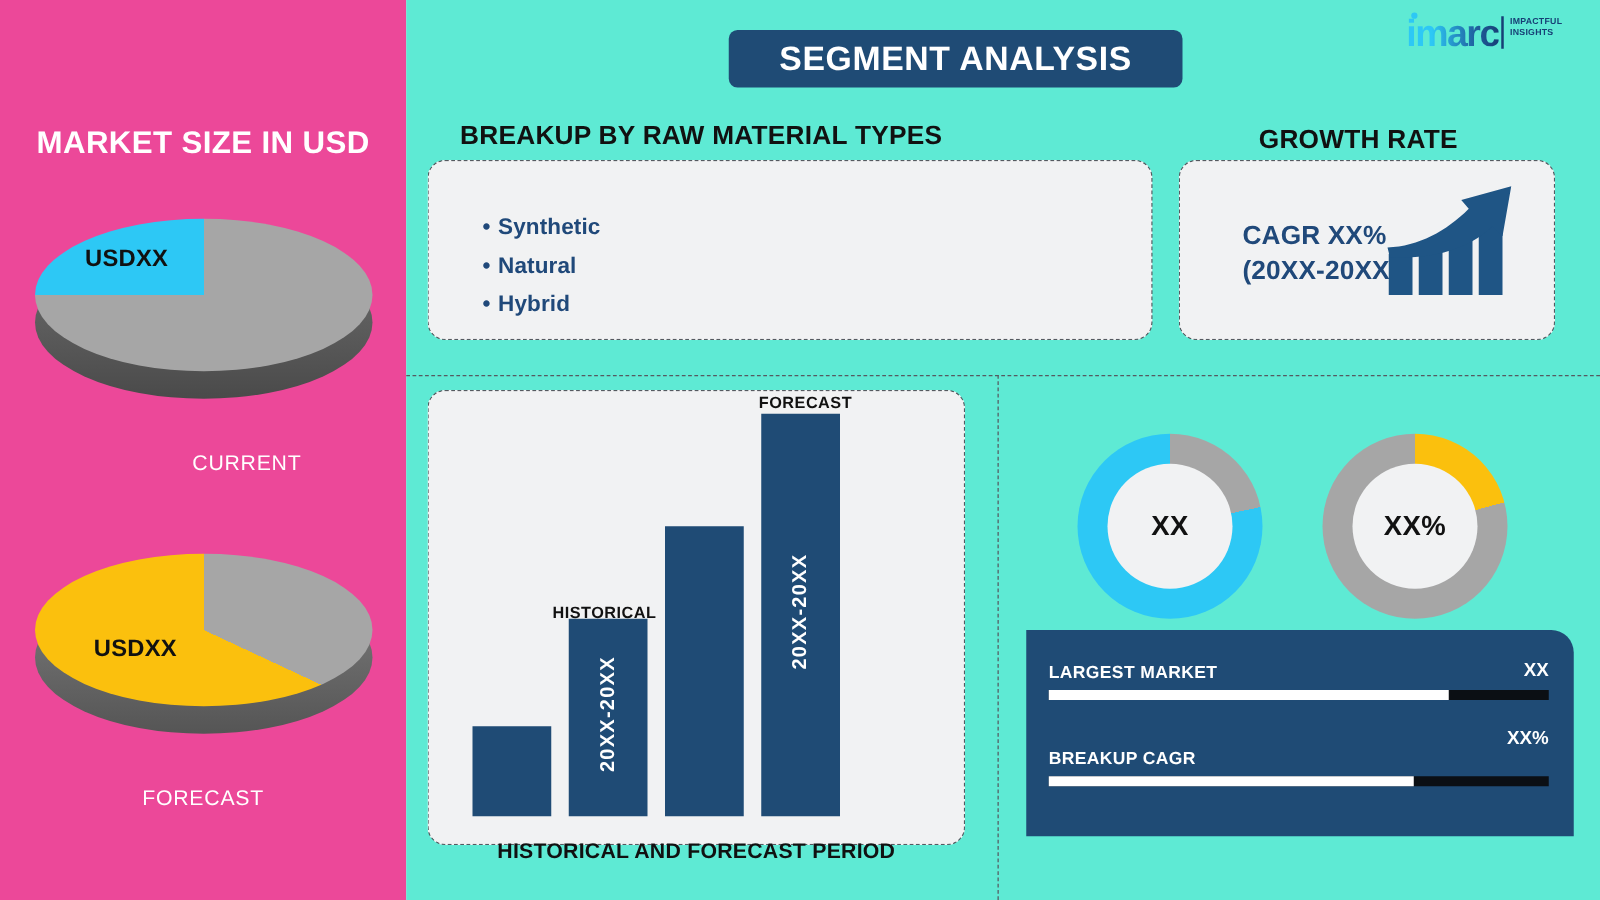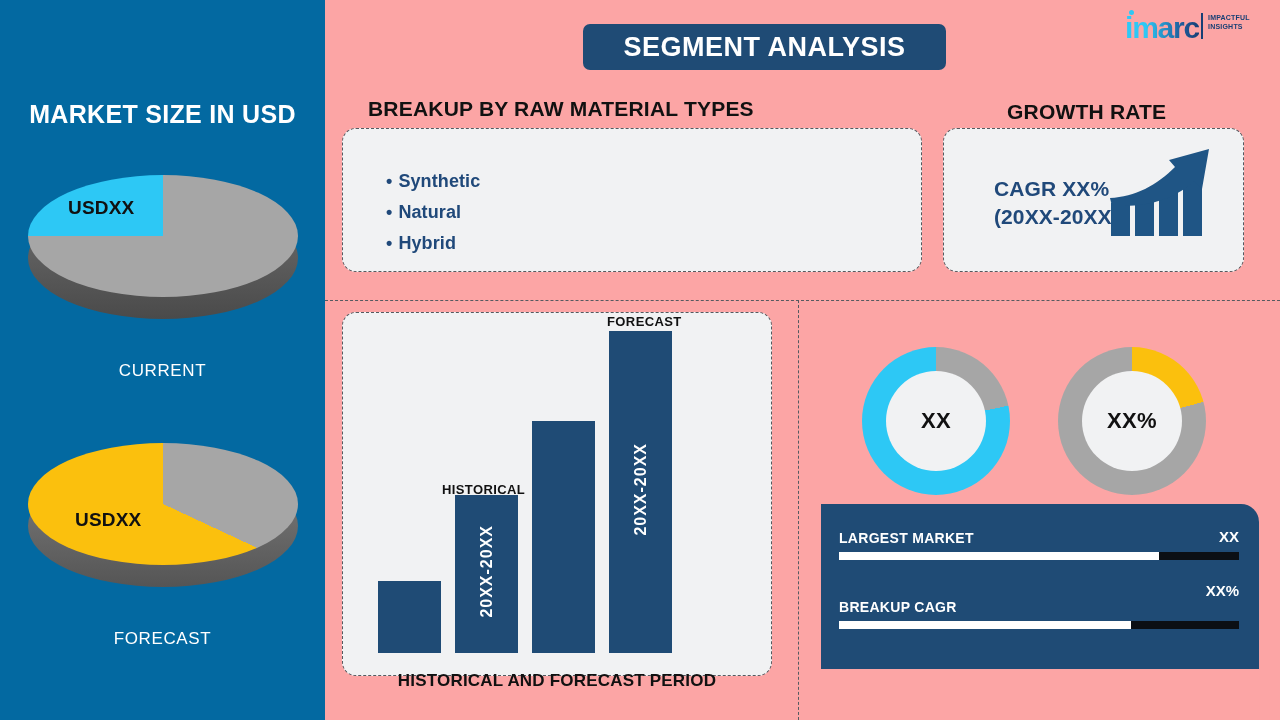--- a/index.html
+++ b/index.html
@@ -15,21 +15,21 @@
     height: 720px;
     overflow: hidden;
     background: #f1f2f3;
   }
 
   
   #left-panel {
     position: absolute;
     left: 0; top: 0;
     width: 325px; height: 720px;
-    background: #0369a1;
+    background: #ec4899;
   }
   #market-size-title {
     position: absolute;
     top: 100px; left: 0; width: 325px;
     text-align: center;
     color: #ffffff;
     font-size: 25px;
     font-weight: bold;
     letter-spacing: 0.3px;
   }
@@ -62,21 +62,21 @@
     font-size: 19px;
     font-weight: bold;
     letter-spacing: 0.2px;
   }
 
   
   #content {
     position: absolute;
     left: 325px; top: 0;
     width: 955px; height: 720px;
-    background: #fca5a5;
+    background: #5eead4;
   }
 
   
   #header-title-pill {
     position: absolute;
     left: 258px; top: 24px;
     width: 363px; height: 46px;
     background: #1f4b75;
     border-radius: 7px;
     display: flex;
@@ -292,21 +292,21 @@
 
     <div id="market-size-title">MARKET SIZE IN USD</div>
 
     <div class="pie-wrap" style="top:175px;">
       <div class="pie3d">
         <div class="side" style="background:linear-gradient(180deg,#6e6e6e 0%,#5b5b5b 55%,#4a4a4a 100%);"></div>
         <div class="top" style="background:conic-gradient(#a6a6a6 0deg 270deg, #2dc8f5 270deg 360deg);"></div>
       </div>
       <div class="pie-value-label" style="left:68px; top:22px;">USDXX</div>
     </div>
-    <div class="pie-caption" style="top:361px;">CURRENT</div>
+    <div class="pie-caption" style="top:361px;padding-left:35px;">CURRENT</div>
 
     <div class="pie-wrap" style="top:443px;">
       <div class="pie3d">
         <div class="side" style="background:linear-gradient(180deg,#c89a05 0%,#b08605 40%,#6e6e6e 40%,#555 100%);"></div>
         <div class="top" style="background:conic-gradient(#a6a6a6 0deg 115deg, #fbc00d 115deg 360deg);"></div>
       </div>
       <div class="pie-value-label" style="left:75px; top:66px;">USDXX</div>
     </div>
     <div class="pie-caption" style="top:629px;">FORECAST</div>
   </div>

